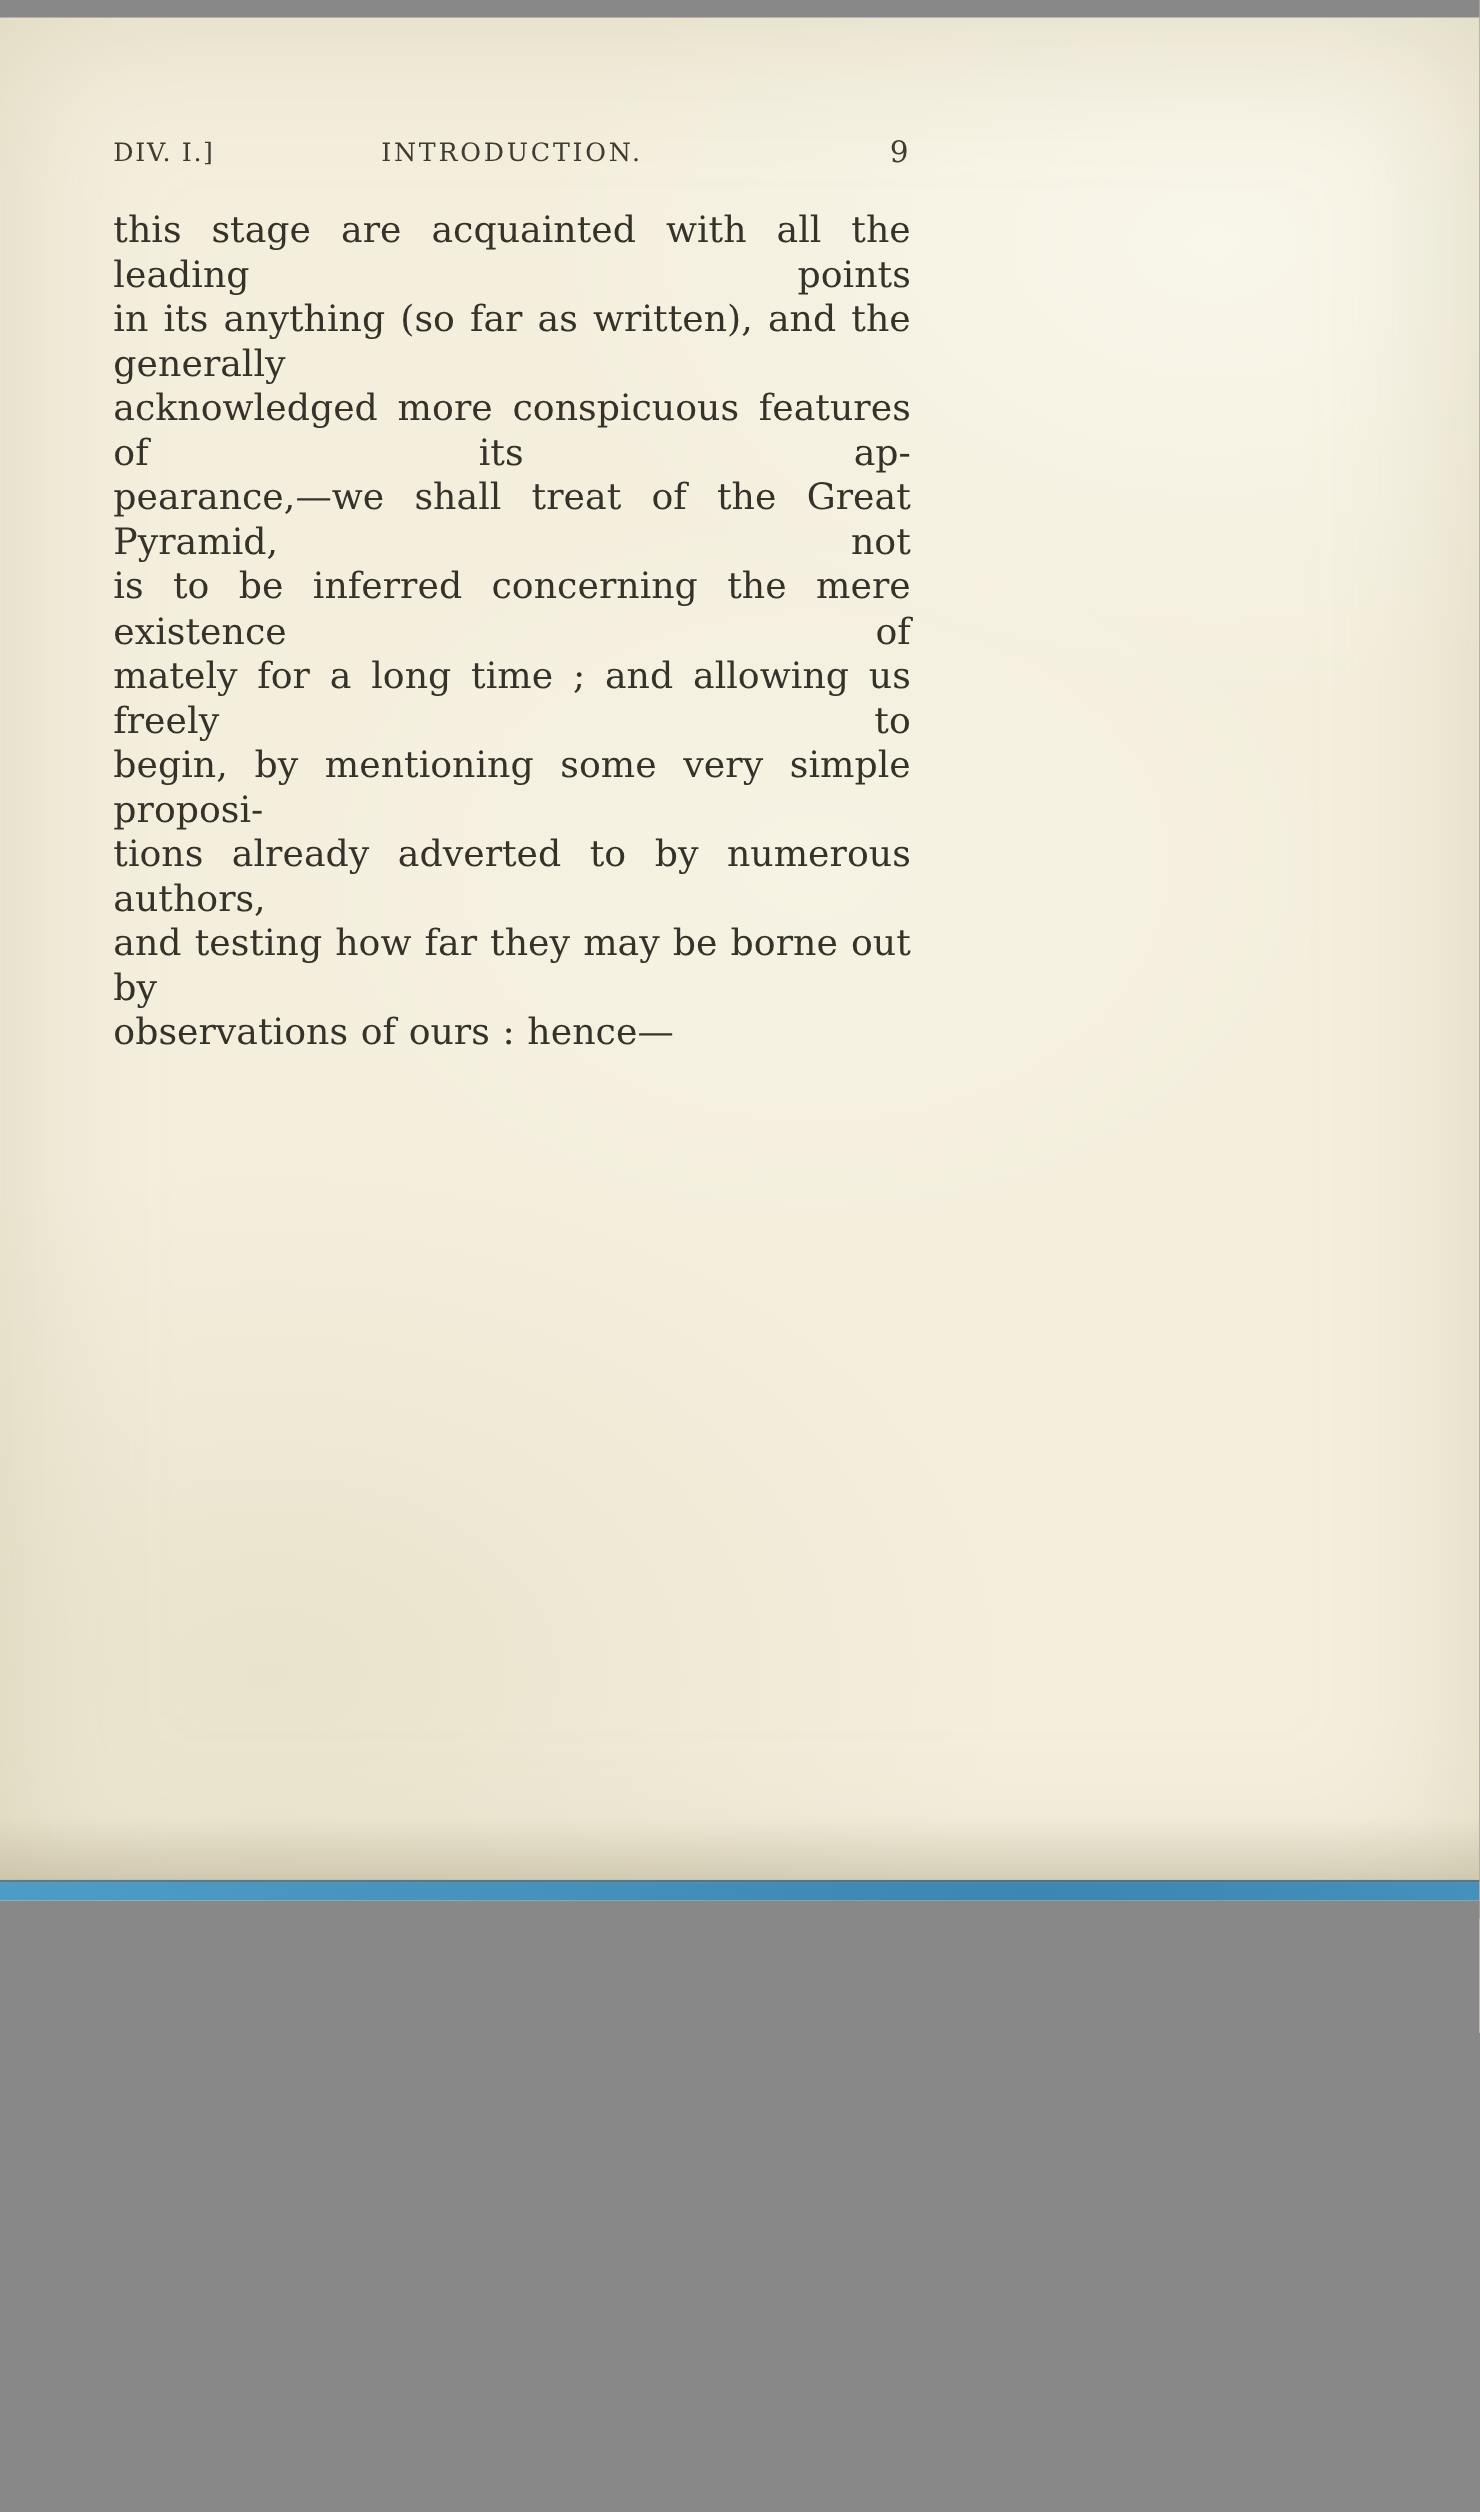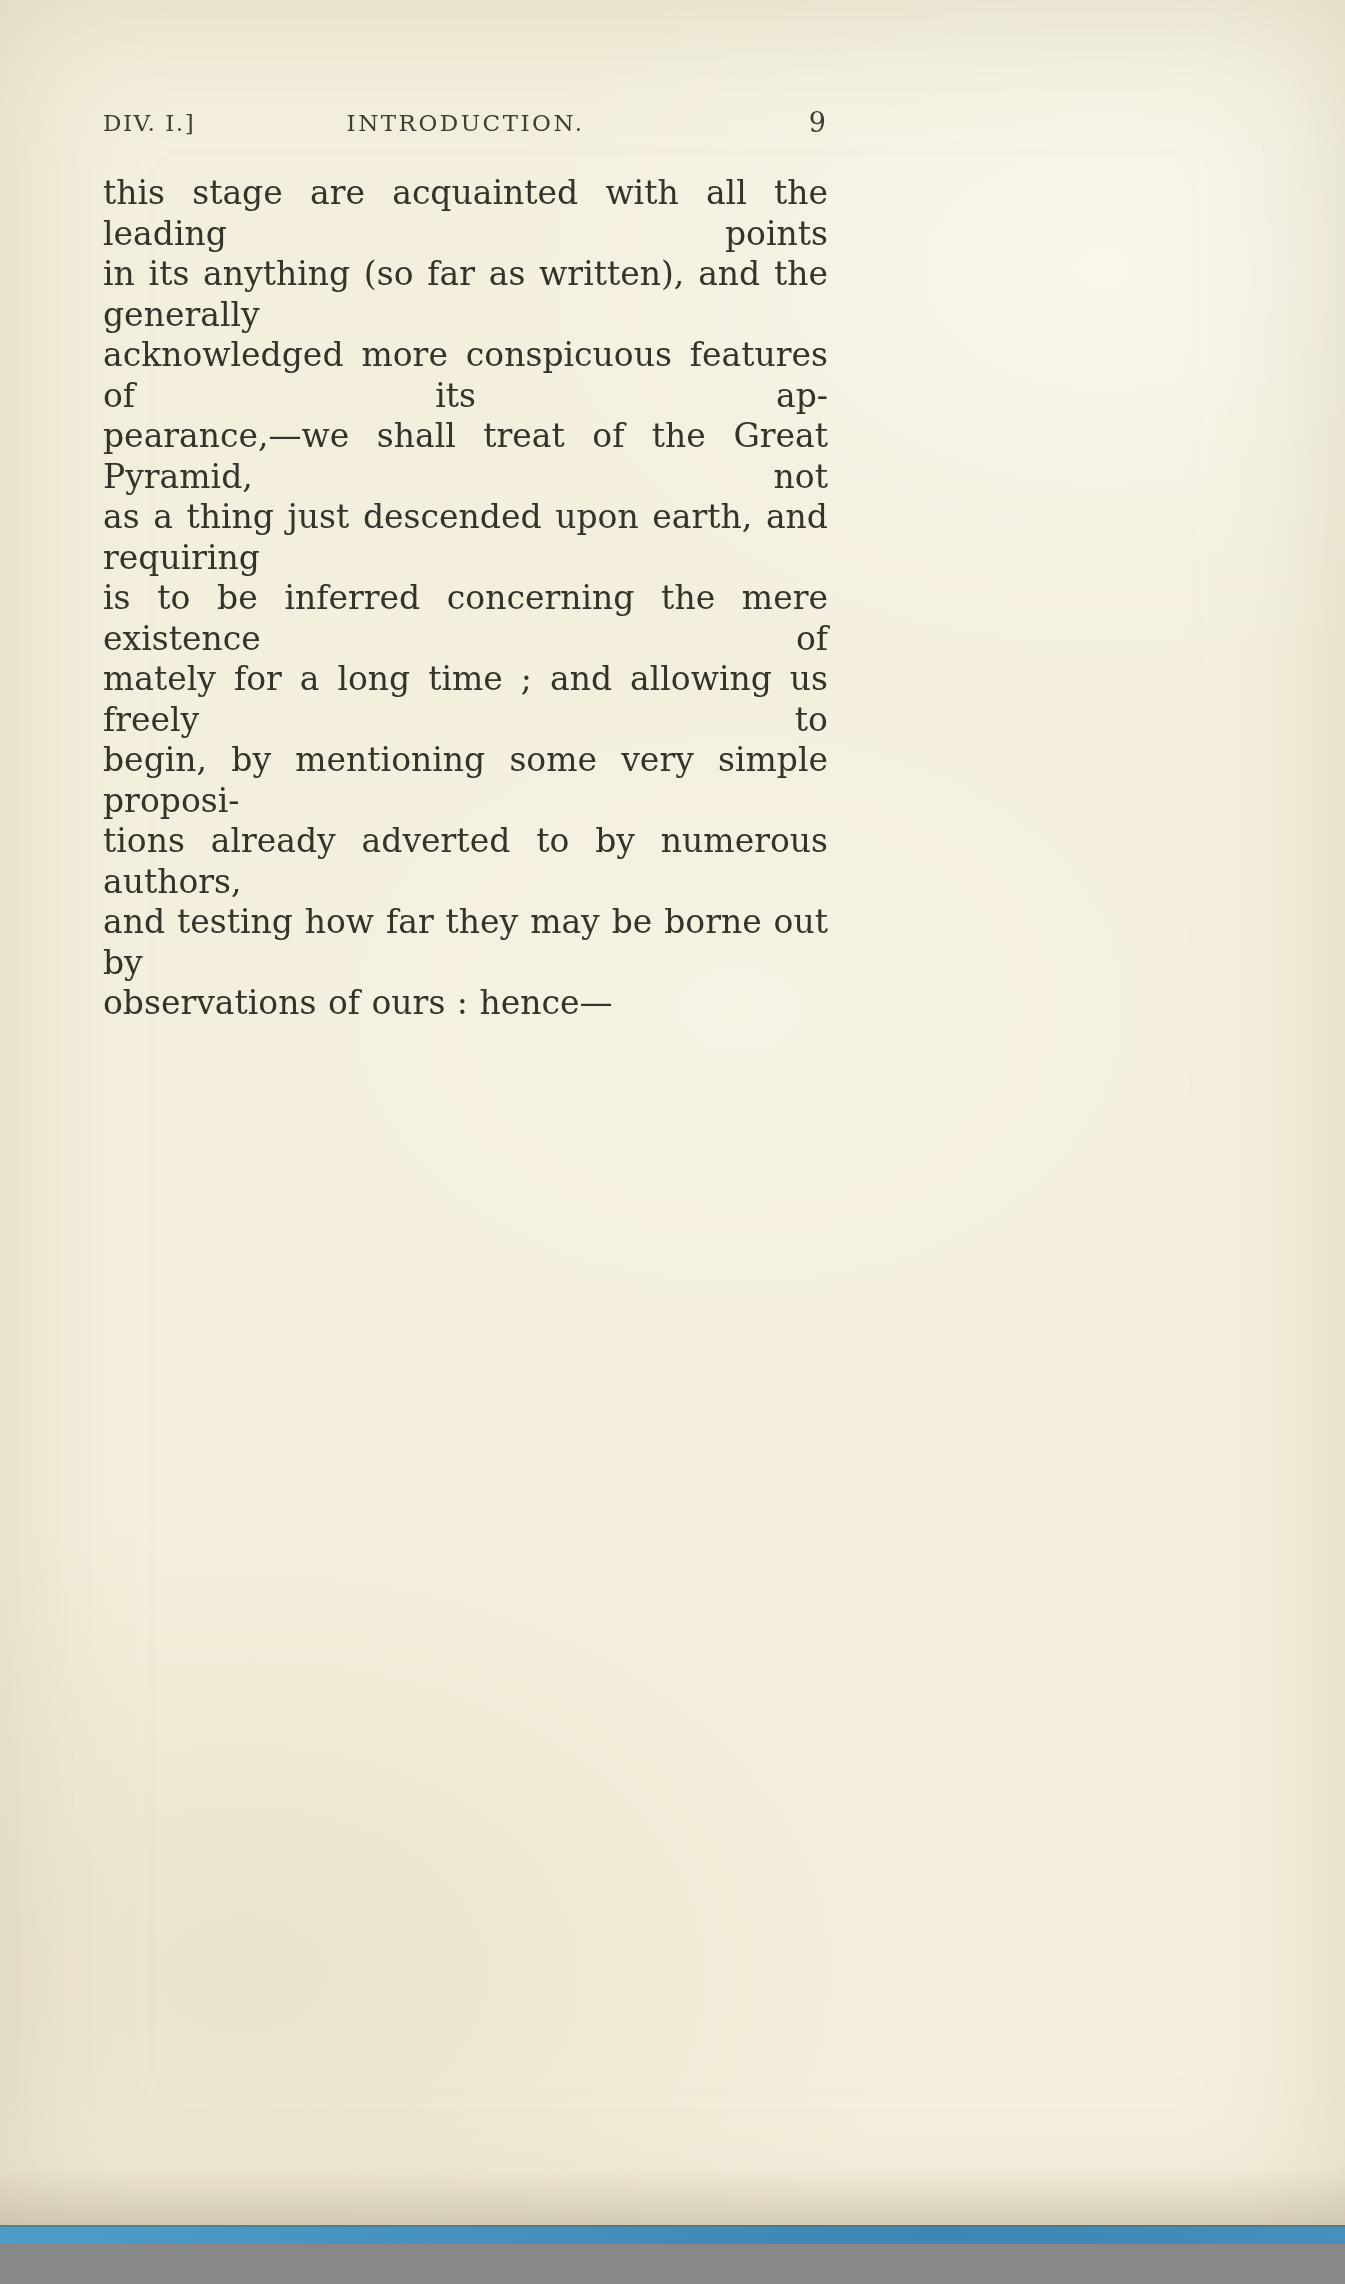--- a/index.html
+++ b/index.html
@@ -3,22 +3,22 @@
 <meta charset="utf-8">
 <style>
   html, body {
     margin: 0;
     padding: 0;
     background: #888;
   }
   .page {
     position: relative;
     width: 1345px;
-    height: 2244px;
-    margin: 0 auto;
+    height: 1712px;
+    margin: 16px auto;
     overflow: hidden;
     background:
       radial-gradient(1100px 750px at 18% 88%, rgba(205,195,162,0.28), transparent 62%),
       radial-gradient(950px 650px at 82% 12%, rgba(255,255,250,0.45), transparent 65%),
       radial-gradient(700px 500px at 55% 45%, rgba(255,255,248,0.25), transparent 70%),
       #f4efdd;
     box-shadow: inset 0 0 140px rgba(185,175,140,0.38);
     font-family: "DejaVu Serif", "Liberation Serif", serif;
     color: #35322a;
   }
@@ -99,21 +99,20 @@
     <span class="div-label">DIV. I.]</span>
     <span class="head-title">INTRODUCTION.</span>
     <span class="page-num">9</span>
   </header>
 
   <main class="body-text">
     <div class="line">this stage are acquainted with all the leading points</div>
     <div class="line">in its anything (so far as written), and the generally</div>
     <div class="line">acknowledged more conspicuous features of its ap-</div>
     <div class="line">pearance,—we shall treat of the Great Pyramid, not</div>
-    <div class="line">as a thing just descended upon earth, and requiring</div>
     <div class="line">is to be inferred concerning the mere existence of</div>
     <div class="line">mately for a long time ; and allowing us freely to</div>
     <div class="line">begin, by mentioning some very simple proposi-</div>
     <div class="line">tions already adverted to by numerous authors,</div>
     <div class="line">and testing how far they may be borne out by</div>
     <div class="line last">observations of ours : hence—</div>
   </main>
 
   <div class="scan-strip"></div>
 

